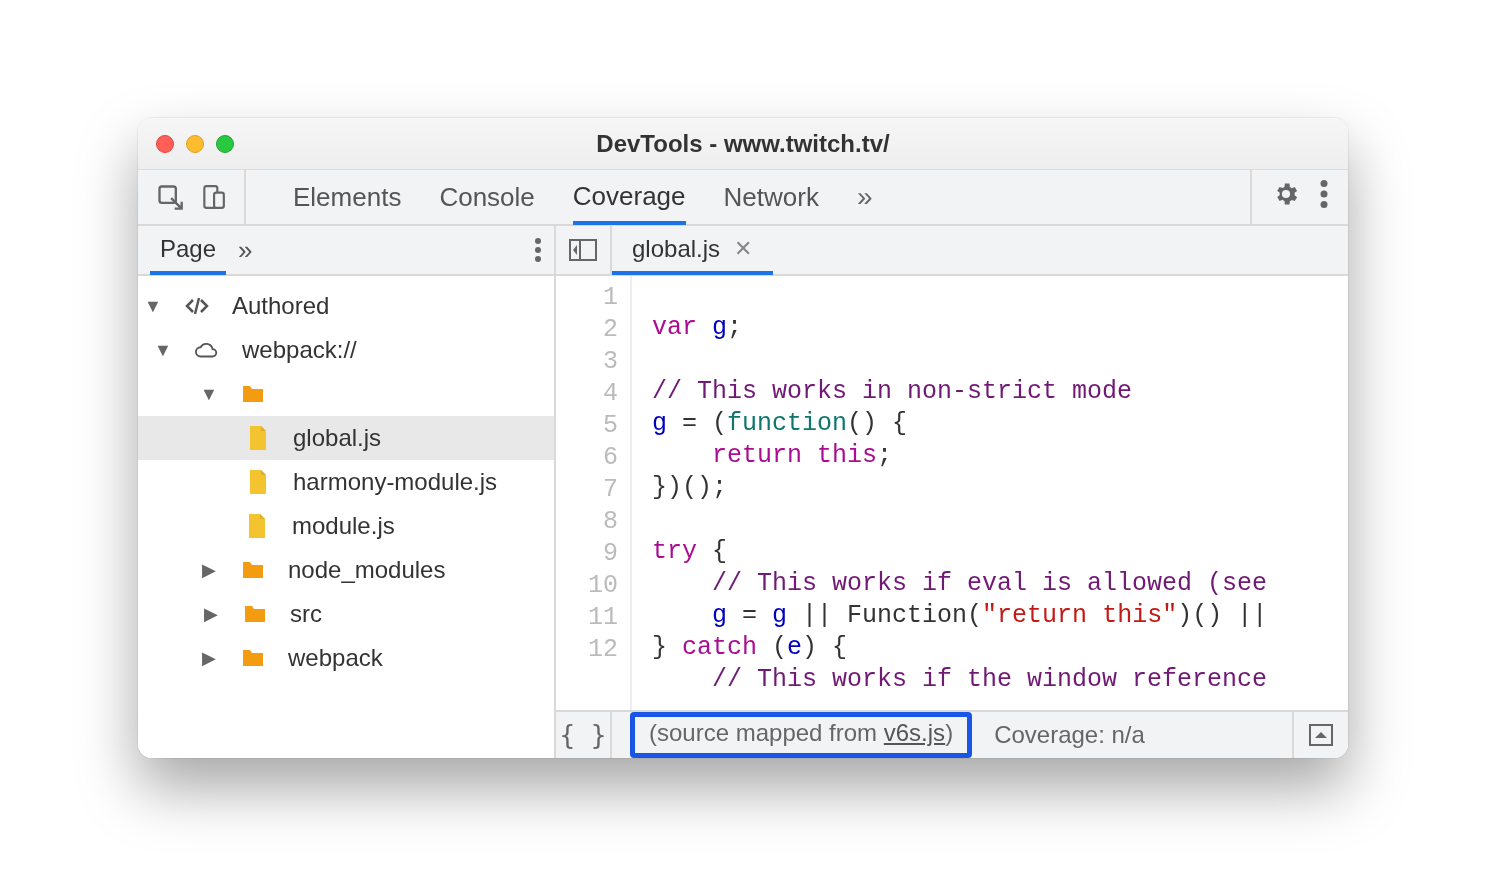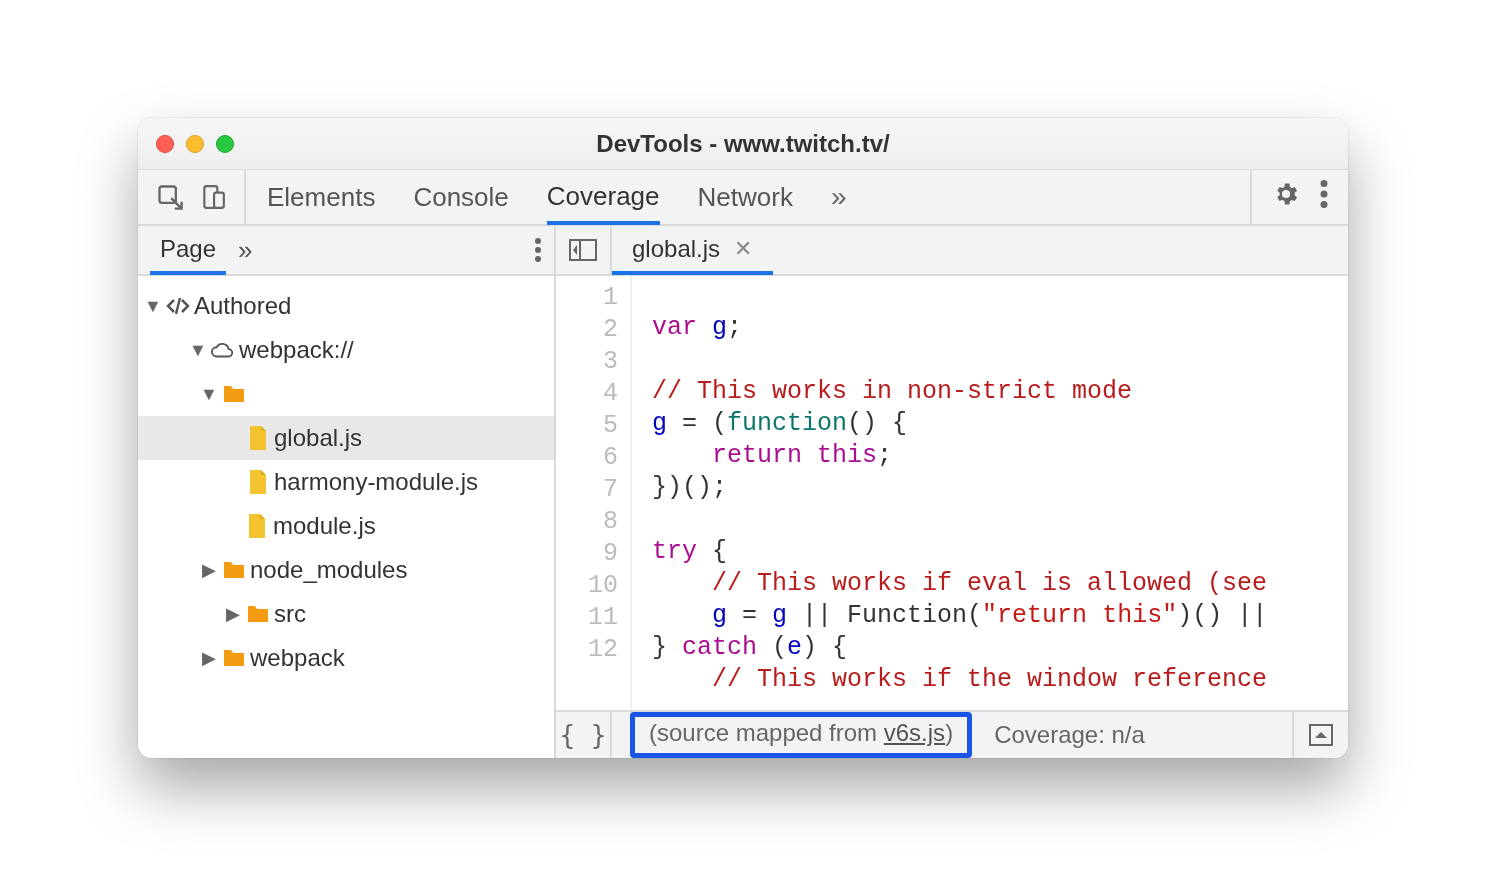--- a/index.html
+++ b/index.html
@@ -40,21 +40,21 @@
 
   
   .toolbar {
     height: 56px;
     display:flex; align-items:center;
     border-bottom: 2px solid #d9d9d9;
     background:#f1f3f4;
   }
   .tl-icons { display:flex; gap:16px; padding:0 18px; height:100%; align-items:center; border-right:2px solid #d9d9d9; }
   .tl-icon svg { display:block; }
-  .panel-tabs { display:flex; gap:38px; padding:0 21px; flex:1; align-items:center; height:100%; font-size:26px; color:#555; font-weight:400;}
+  .panel-tabs { display:flex; gap:38px; padding:0 39px; flex:1; align-items:center; height:100%; font-size:26px; color:#555; font-weight:400;margin-left:8px;}
   .panel-tab { height:100%; display:flex; align-items:center; cursor:pointer; }
   .panel-tab.active { color:#1a73e8; border-bottom:4px solid #1a73e8; margin-bottom:-2px; font-weight:400; color:#333;}
   .panel-tab.active span{color:#333;}
   .tl-more { padding-right:10px; color:#555; font-size:28px; }
   .tl-right { display:flex; gap:20px; padding:0 20px; align-items:center; height:100%; border-left:2px solid #d9d9d9; }
   .gear, .vdots, .chev { color:#666; }
 
   
   .sub {
     display:flex;
@@ -92,42 +92,42 @@
 
   
   .main { flex:1; display:flex; overflow:hidden; }
 
   
   .tree {
     width:418px; border-right:2px solid #d9d9d9;
     font-size:24px; padding-top:8px; overflow:auto; background:#fff;
   }
   .tree-row {
-    display:flex; align-items:center; gap:4px;
+    display:flex; align-items:center; gap:23px;
     height:44px; padding-left:6px; cursor:pointer;
     white-space:nowrap;
   }
   .tree-row.selected { background:#e8e8e8; }
   .arrow { width:18px; text-align:center; color:#666; font-size:18px;}
   .arrow.down::before { content:"▼"; }
   .arrow.right::before { content:"▶"; }
   .ico { width:24px; height:24px; display:inline-flex; align-items:center; justify-content:center; }
   .folder { fill:#f39c12; }
   .jsfile { fill:#f4c430; }
 
   
   .editor { flex:1; display:flex; flex-direction:column; font-family: Menlo, Monaco, "Courier New", monospace; font-size:25px; }
   .code-scroll{ flex:1; display:flex; overflow:hidden; background:#fff;}
   .gutter {
     width:76px; text-align:right; padding:6px 12px 0 0;
     color:#bbb; border-right:2px solid #eee; line-height:32px;
     user-select:none; background:#fff;
   }
   .code { flex:1; padding:6px 0 0 20px; line-height:32px; white-space:pre; overflow:hidden;margin-top:30px;}
-  .kw{color:#aa0d91;} .id{color:#0000c0;} .cm{color:#b91c1c;text-align:center;} .fn{color:#0f766e;} .str{color:#c41a16;}
+  .kw{color:#aa0d91;} .id{color:#0000c0;} .cm{color:#701a75;text-align:center;} .fn{color:#0f766e;} .str{color:#c41a16;}
   .this{color:#aa0d91;}
 
   .statusbar {
     height:48px; display:flex; align-items:center;
     border-top:2px solid #d9d9d9;
     background:#f1f3f4;
     font-family: -apple-system, Arial, sans-serif;
     font-size:24px; color:#666;
   }
   .sb-btn{ width:56px; height:100%; display:flex;align-items:center;justify-content:center; border-right:2px solid #d9d9d9;}
@@ -234,21 +234,21 @@
         <span class="arrow down"></span>
         <span class="ico">
           <svg width="24" height="24" viewBox="0 0 24 24" fill="none" stroke="#555" stroke-width="2.5">
               <path d="M8 6 2 12 8 18"></path>
               <path d="M16 6 22 12 16 18"></path>
               <path d="M14 4 10 20"></path>
             </svg>
         </span>
         <span>Authored</span>
       </div>
-      <div class="tree-row" style="padding-left:51px">
+      <div class="tree-row" style="padding-left:16px">
         <span class="arrow down"></span>
         <span class="ico">
           <svg width="26" height="20" viewBox="0 0 26 20" fill="none" stroke="#555" stroke-width="2">
               <path d="M8 17H6a5 5 0 010-10 7 7 0 0113 2 4 4 0 010 8H8z"></path>
             </svg>
         </span>
         <span>webpack://</span>
       </div>
       <div class="tree-row" style="padding-left:62px">
         <span class="arrow down"></span>
@@ -287,21 +287,21 @@
       </div>
       <div class="tree-row" style="padding-left:62px">
         <span class="arrow right"></span>
         <span class="ico">
             <svg width="24" height="20" viewBox="0 0 24 20">
               <path class="folder" d="M2 2h7l2 3h11v13H2z"></path>
             </svg>
           </span>
         <span>node_modules</span>
       </div>
-      <div class="tree-row" style="padding-left:86px">
+      <div class="tree-row" style="padding-left:64px">
         <span class="arrow right"></span>
         <span class="ico">
             <svg width="24" height="20" viewBox="0 0 24 20">
               <path class="folder" d="M2 2h7l2 3h11v13H2z"></path>
             </svg>
           </span>
         <span>src</span>
       </div>
       <div class="tree-row" style="padding-left:62px">
         <span class="arrow right"></span>

